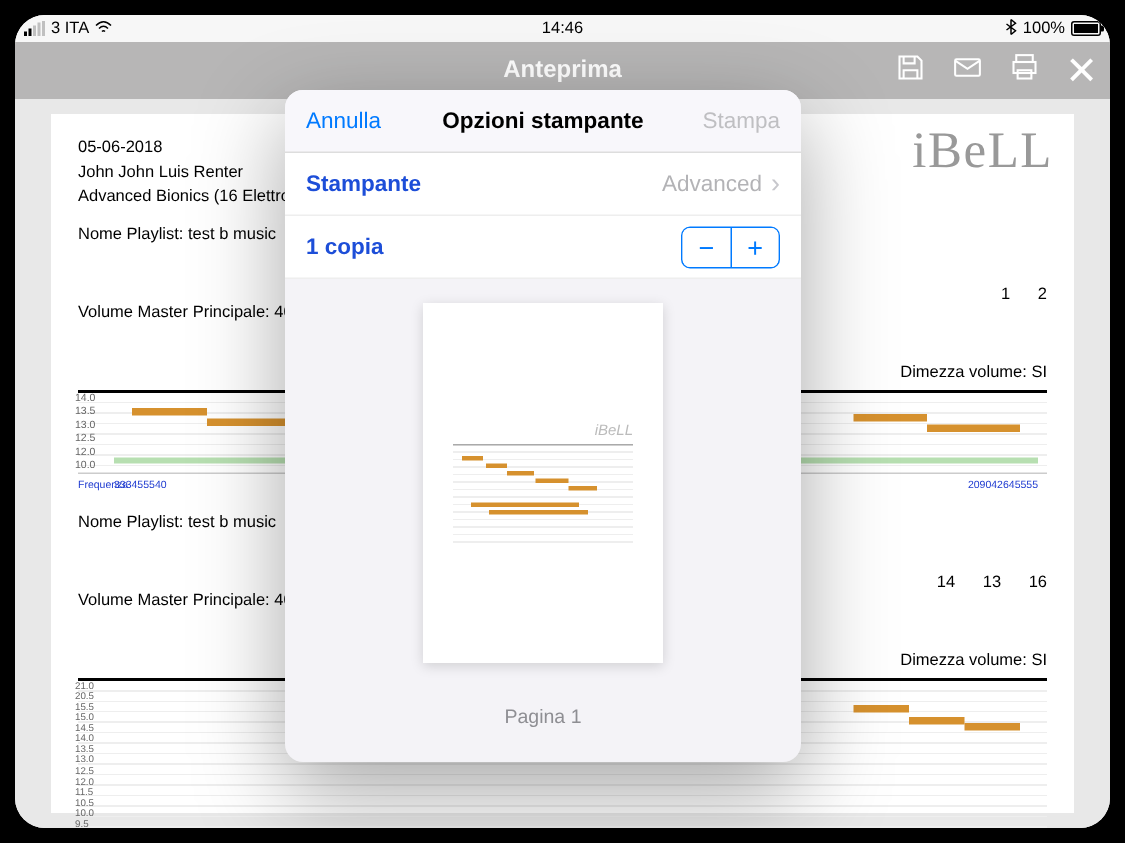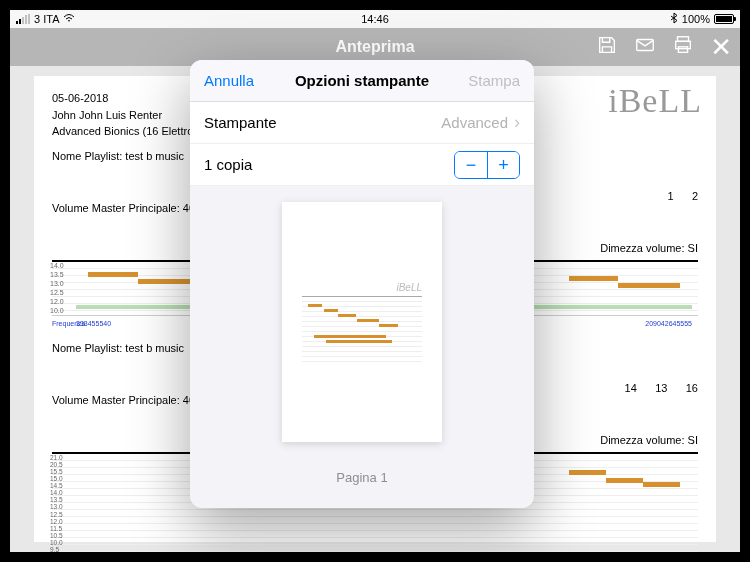--- a/index.html
+++ b/index.html
@@ -1,20 +1,20 @@
 <!DOCTYPE html>
 <html><head>
 <meta charset="utf-8">
 <style>
 * { box-sizing: border-box; margin: 0; padding: 0; font-family: -apple-system, "Helvetica Neue", Arial, sans-serif; }
 html, body { width: 750px; height: 562px; overflow: hidden; }
 body { background: #000; }
 
 .bezel { position: absolute; inset: 0; background: #000; }
-.screen { position: absolute; left: 10px; right: 10px; top: 10px; bottom: 10px; background: #fff; overflow: hidden; }
+.screen { position: absolute; left: 10px; right: 10px; top: 10px; bottom: 10px; background: #fff; overflow: hidden; border-radius: 20px; }
 
 
 .status { position: absolute; top: 0; left: 0; right: 0; height: 18px; background: #f7f7f7; display: flex; align-items: center; font-size: 11px; color: #000; }
 .status .left { position: absolute; left: 6px; display: flex; align-items: center; gap: 4px; }
 .status .center { position: absolute; left: 50%; transform: translateX(-50%); }
 .status .right { position: absolute; right: 6px; display: flex; align-items: center; gap: 4px; }
 .sigbars { display: inline-flex; align-items: flex-end; gap: 1px; height: 10px; }
 .sigbars span { width: 2px; background: #c0c0c0; display: block; }
 .sigbars span.on { background: #000; }
 .bt { font-size: 12px; }
@@ -49,21 +49,21 @@
 .plot2 .bars span { background: #d6912e; }
 
 
 .modal { position: absolute; left: 180px; top: 50px; width: 344px; height: 448px; background: #f4f3f7; border-radius: 12px; box-shadow: 0 20px 60px rgba(0,0,0,0.35); overflow: hidden; display: flex; flex-direction: column; }
 .modal-header { height: 42px; border-bottom: 1px solid #ddd; display: flex; align-items: center; justify-content: center; position: relative; background: #f8f7fb; }
 .modal-header .mtitle { font-size: 15px; font-weight: 600; color: #000; }
 .modal-header .mcancel { position: absolute; left: 14px; color: #007aff; font-size: 15px; }
 .modal-header .mprint { position: absolute; right: 14px; color: #bfbfc2; font-size: 15px; }
 .modal-body { background: #fff; }
 .mrow { height: 42px; display: flex; align-items: center; padding: 0 14px; border-bottom: 1px solid #eee; font-size: 15px; justify-content: space-between; }
-.mrow .label { color: #000000; }
+.mrow .label { color: #1d4ed8; font-weight: bold; }
 .mrow .val { color: #b3b3b6; display: flex; align-items: center; gap: 6px; }
 .chev { color: #c7c7cc; font-size: 18px; }
 .stepper { display: flex; border: 1px solid #007aff; border-radius: 6px; overflow: hidden; height: 28px; }
 .stepper button { width: 32px; background: #fff; border: none; color: #007aff; font-size: 18px; line-height: 1; cursor: pointer; }
 .stepper button + button { border-left: 1px solid #007aff; }
 .preview-area { flex: 1; display: flex; flex-direction: column; align-items: center; justify-content: flex-start; padding-top: 16px; }
 .page-thumb { width: 160px; height: 240px; background: #fff; box-shadow: 0 2px 8px rgba(0,0,0,0.15); display: flex; align-items: center; justify-content: center; }
 .page-thumb .mini { width: 120px; height: 80px; position: relative; }
 .page-thumb .mini .minilogo { position: absolute; right: 0; top: 0; font-size: 10px; color: #bbb; font-style: italic; }
 .page-thumb .mini .mbars { position: absolute; left: 0; right: 0; top: 14px; bottom: 0; border-top: 1px solid #aaa; background: repeating-linear-gradient(to bottom, transparent, transparent 4px, #eee 4px, #eee 5px); }

